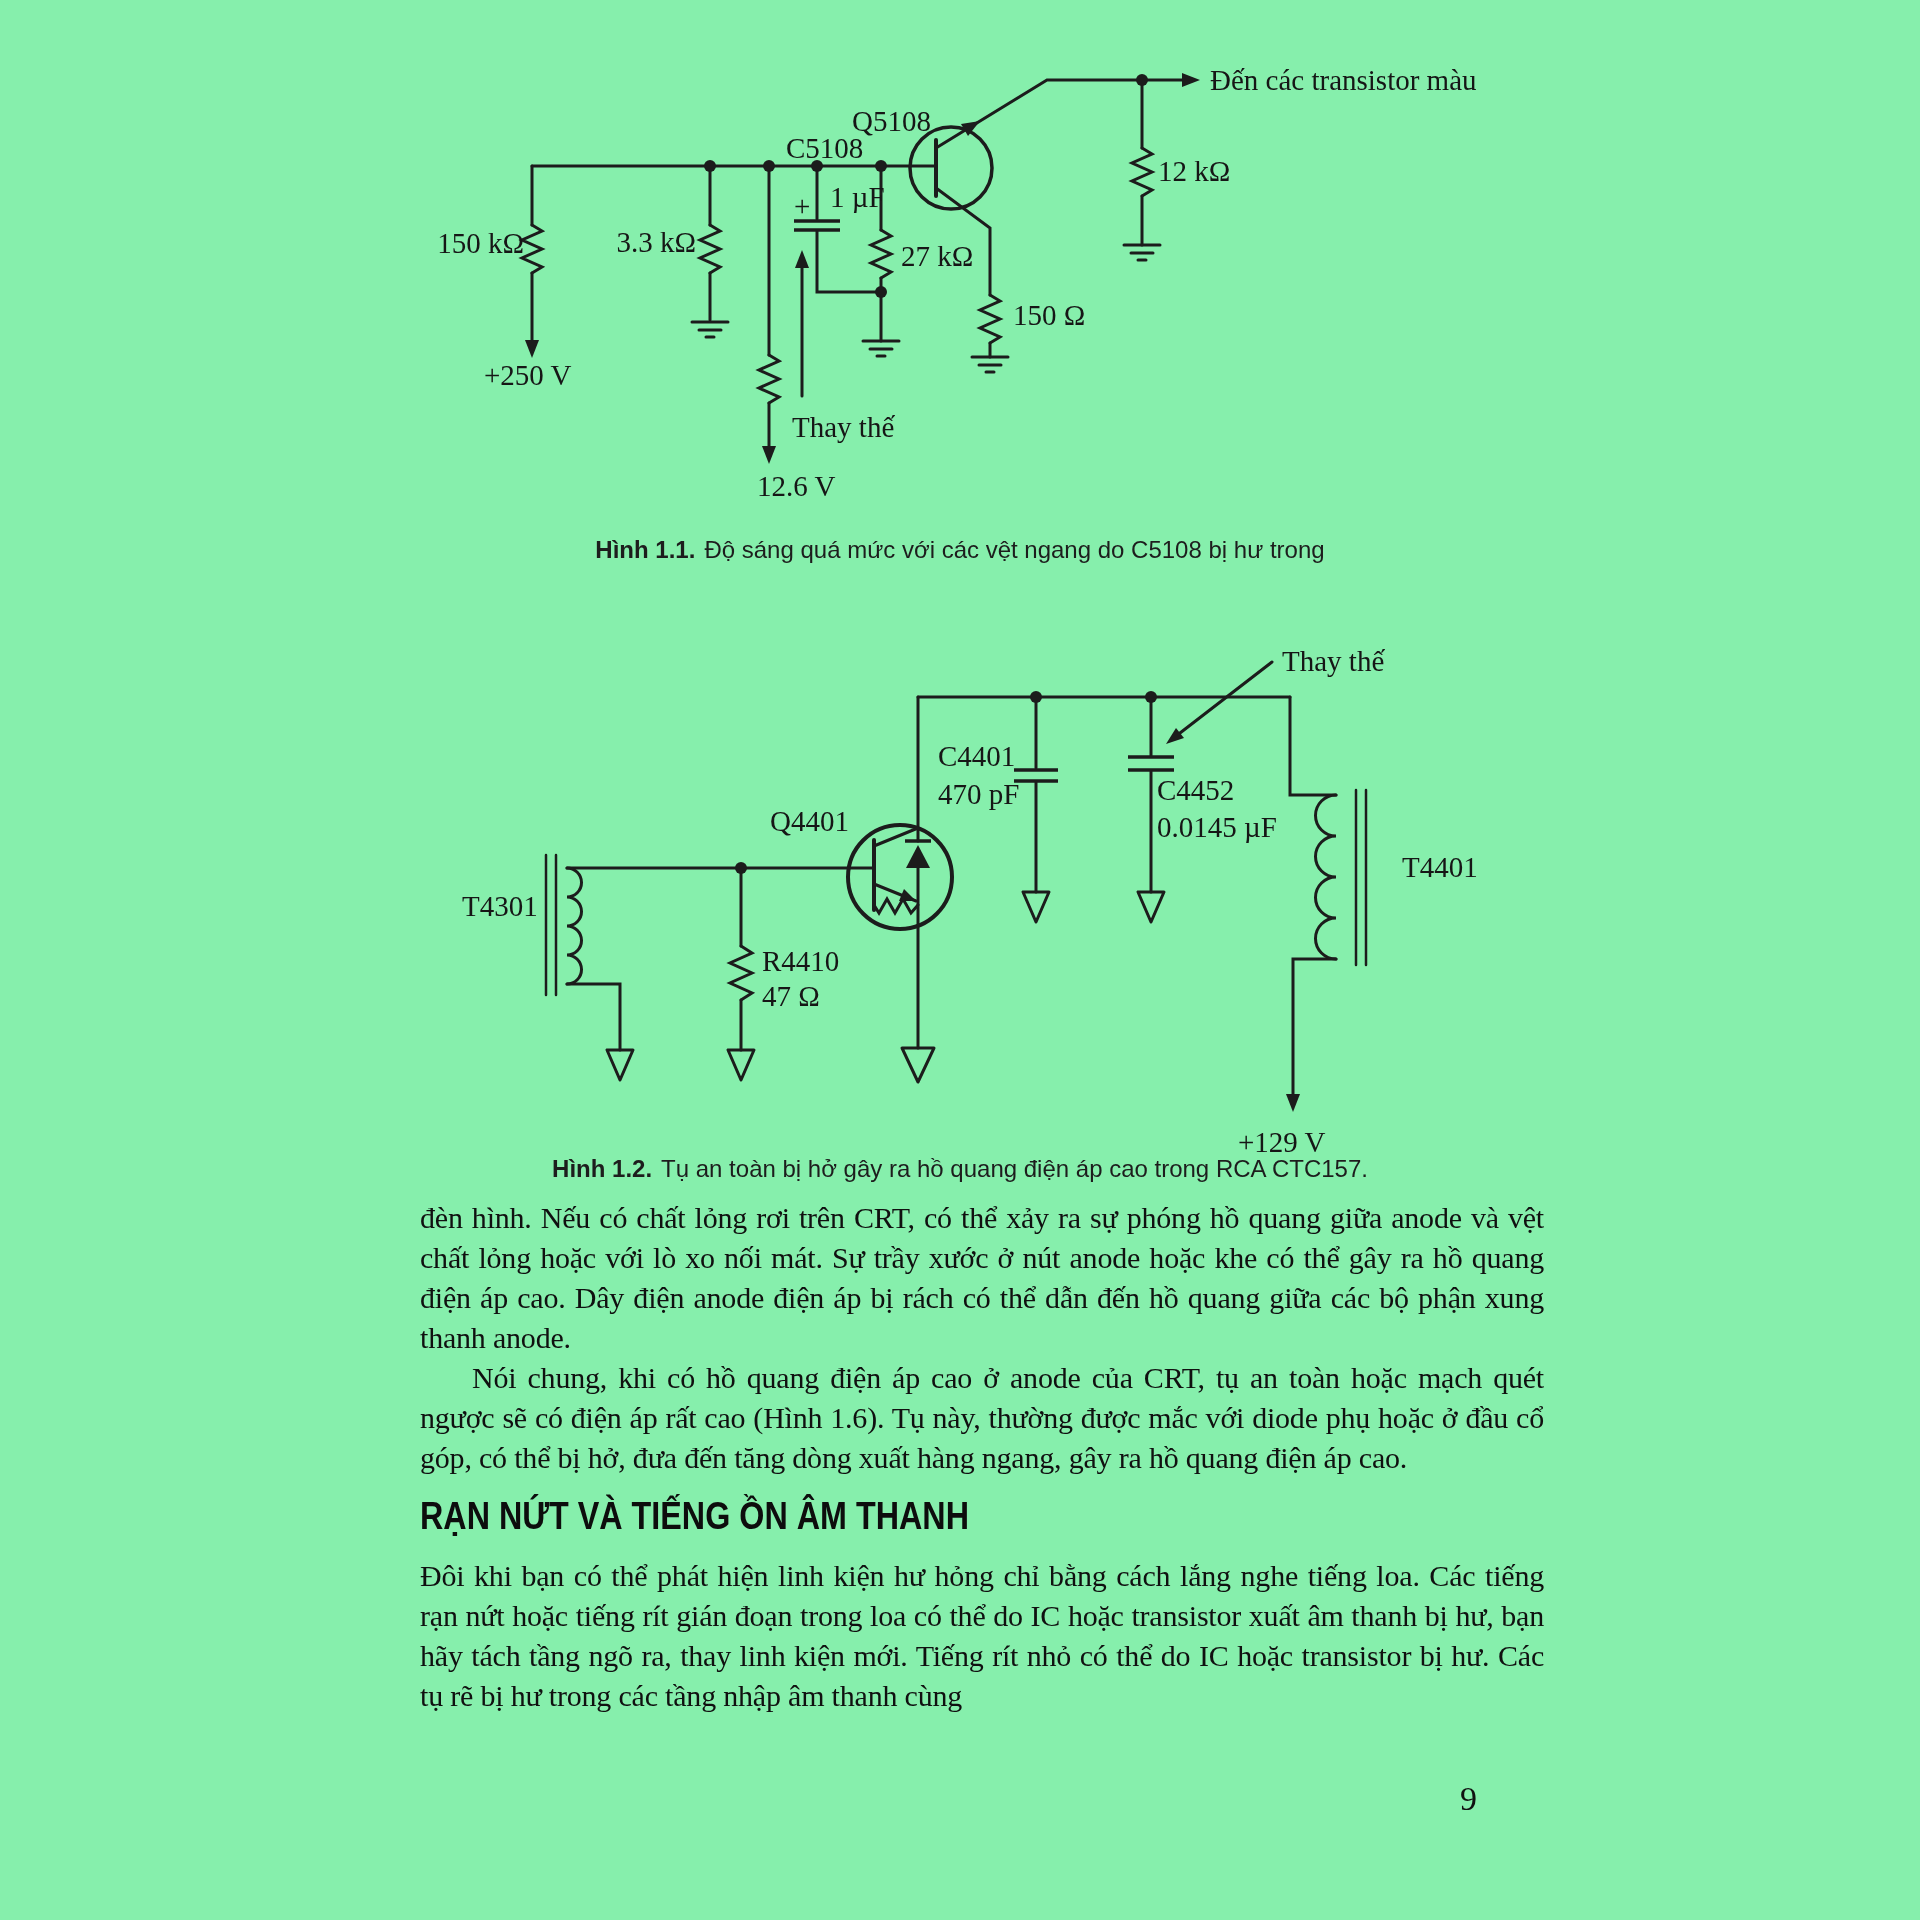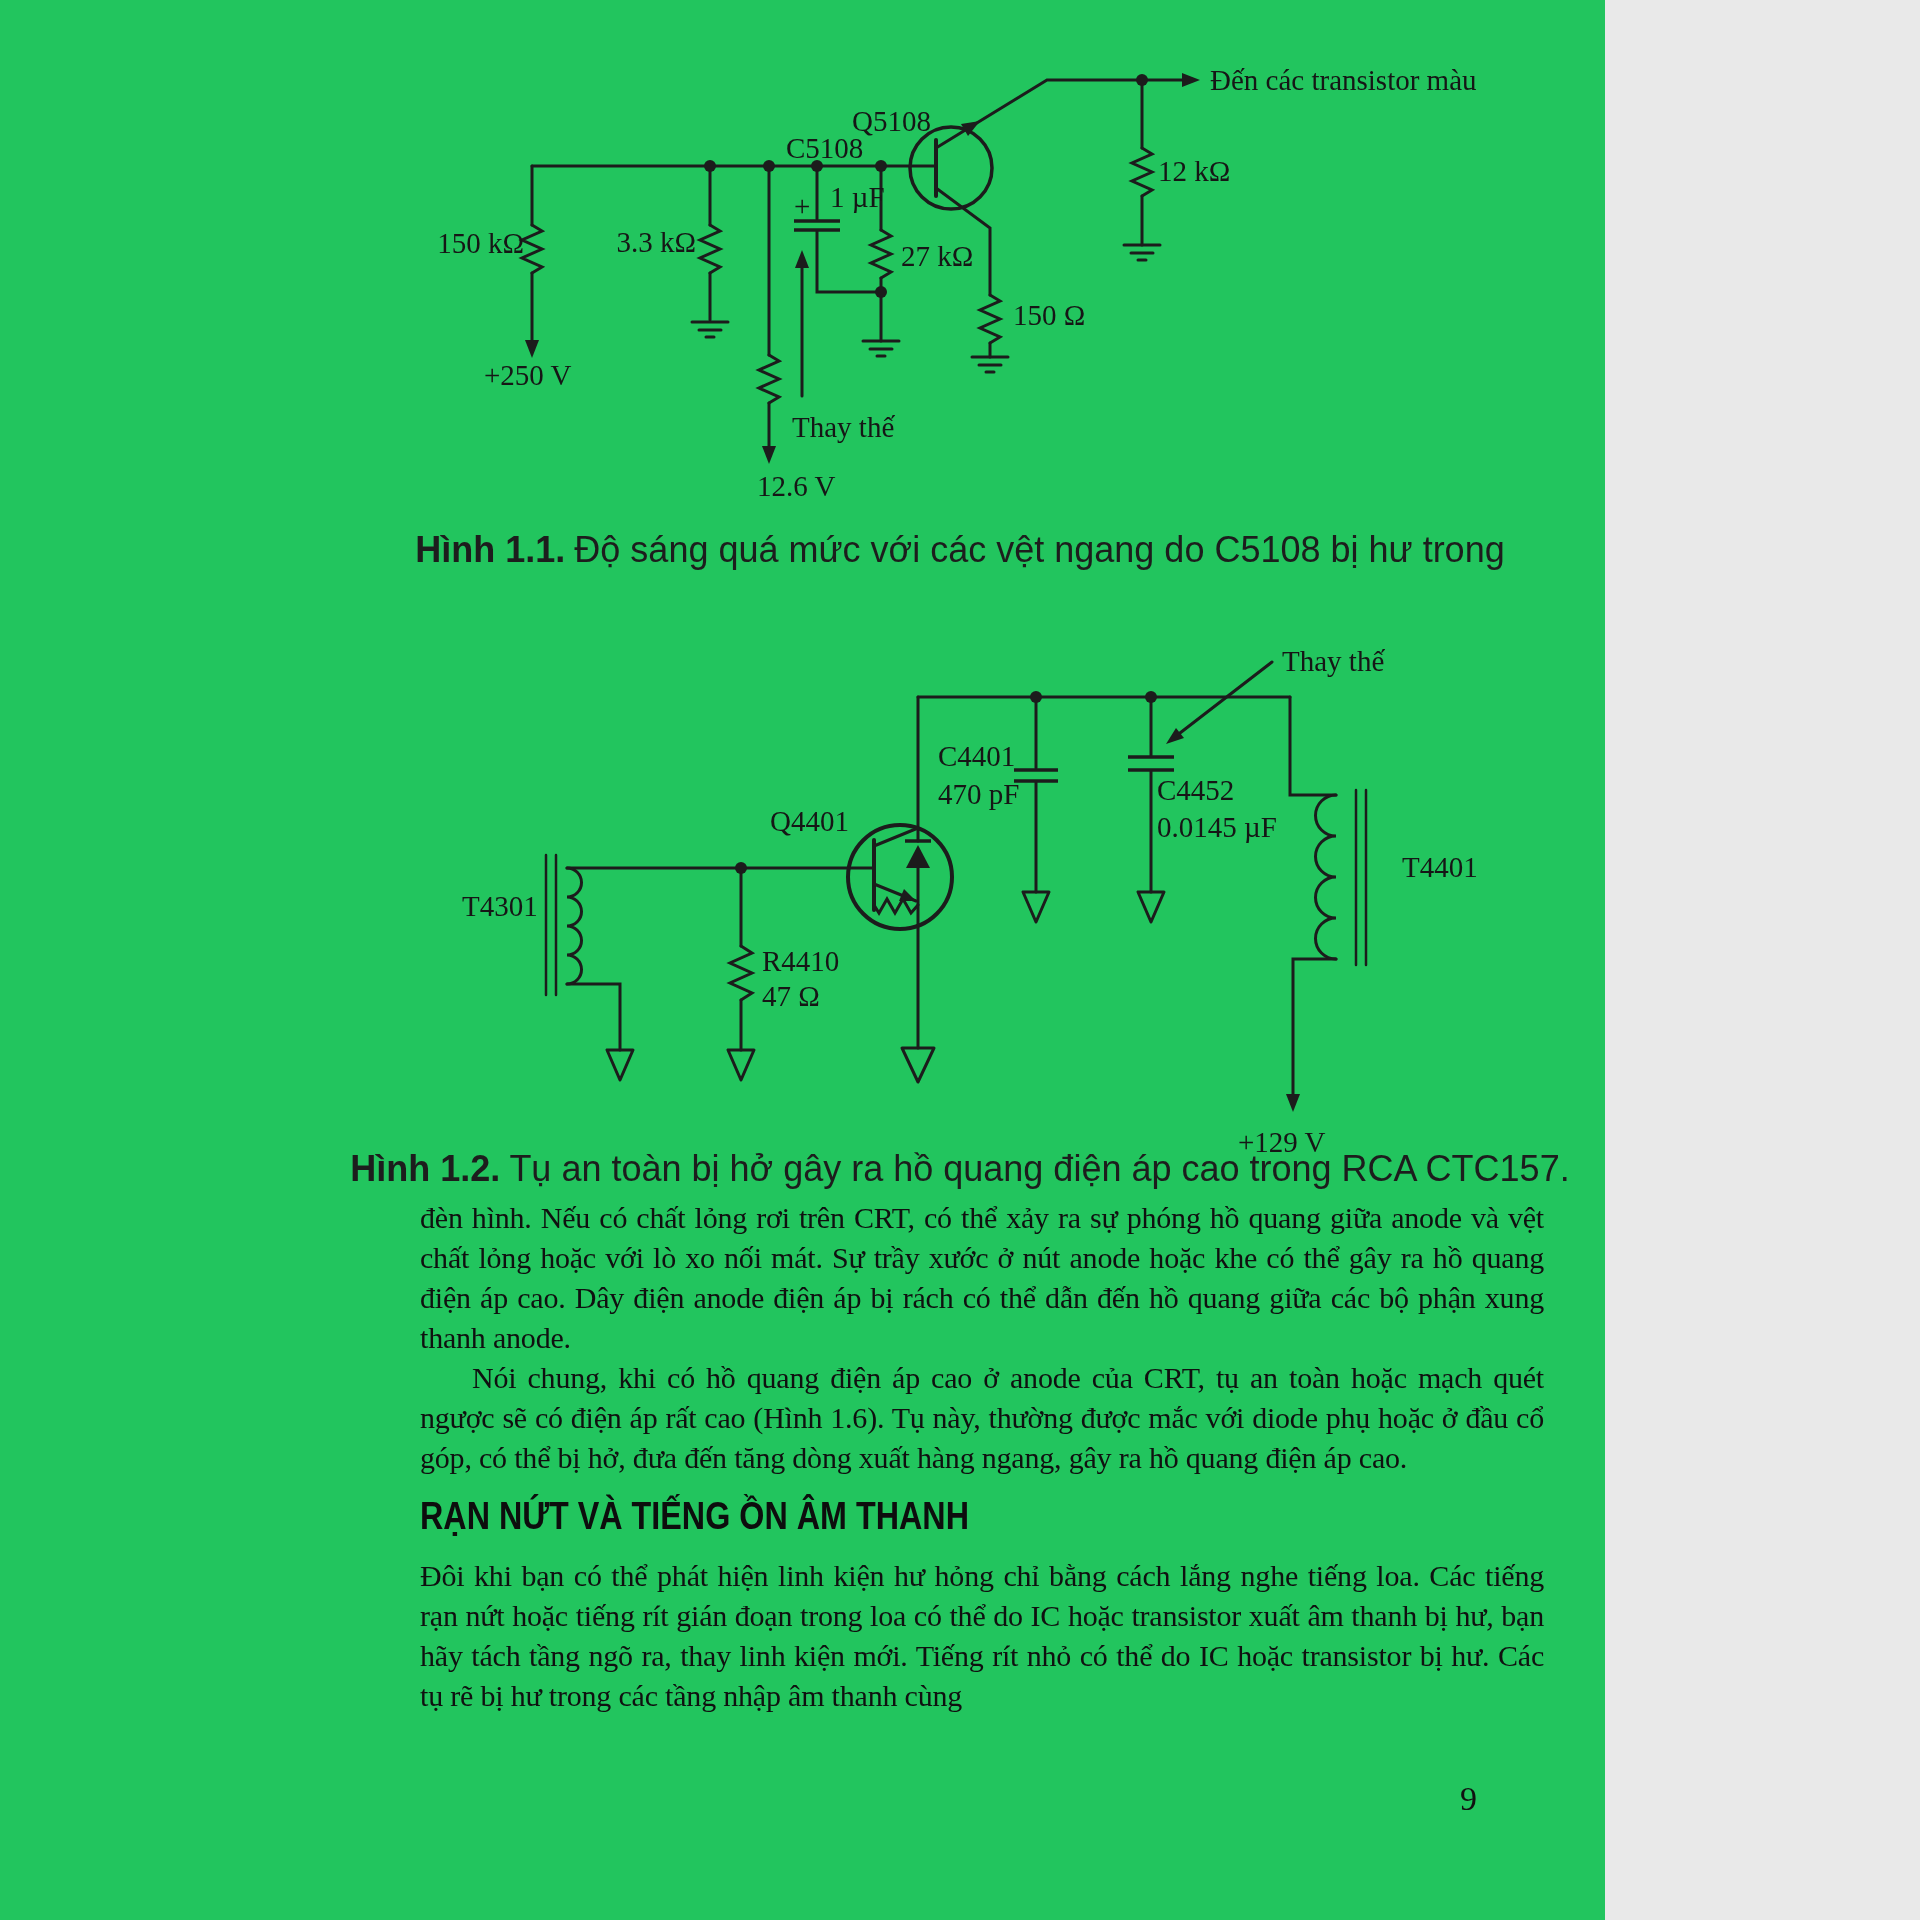--- a/index.html
+++ b/index.html
@@ -1,29 +1,29 @@
 <!DOCTYPE html>
 <html><head>
 <meta charset="utf-8">
 <style>
   html,body{margin:0;padding:0;background:#e9e9e9;}
   #page{
-    position:relative;width:1605px;height:1920px;background:#22c55e;
+    position:relative;width:1920px;height:1920px;background:#86efac;
     font-family:"Liberation Serif", serif;color:#111;overflow:hidden;
   }
   svg{position:absolute;left:0;}
   svg text{font-family:"Liberation Serif", serif;font-size:29px;fill:#161616;}
   .stroke{stroke:#1c1c1c;fill:none;stroke-width:3;stroke-linecap:round;}
   .thick{stroke-width:4;}
   .plate{stroke:#1c1c1c;stroke-width:3.5;fill:none;}
   .fill{fill:#1c1c1c;stroke:none;}
   .gnd-open{fill:none;stroke:#1c1c1c;stroke-width:3;stroke-linejoin:round;}
   .caption{
     position:absolute;left:0;width:1920px;text-align:center;
-    font-family:"Liberation Sans", sans-serif;font-size:36px;line-height:38px;color:#1d1d1d;
+    font-family:"Liberation Sans", sans-serif;font-size:24px;line-height:38px;color:#1d1d1d;
   }
   .caption b{margin-right:9px;}
   #body-text{
     position:absolute;left:420px;top:1198px;width:1124px;
     font-size:30px;line-height:40px;text-align:justify;letter-spacing:-0.2px;color:#101010;
   }
   #body-text p{margin:0;}
   #body-text p.indent{text-indent:52px;}
   #body-text h2{
     margin:18px 0 20px 0;font-family:"Liberation Sans", sans-serif;

